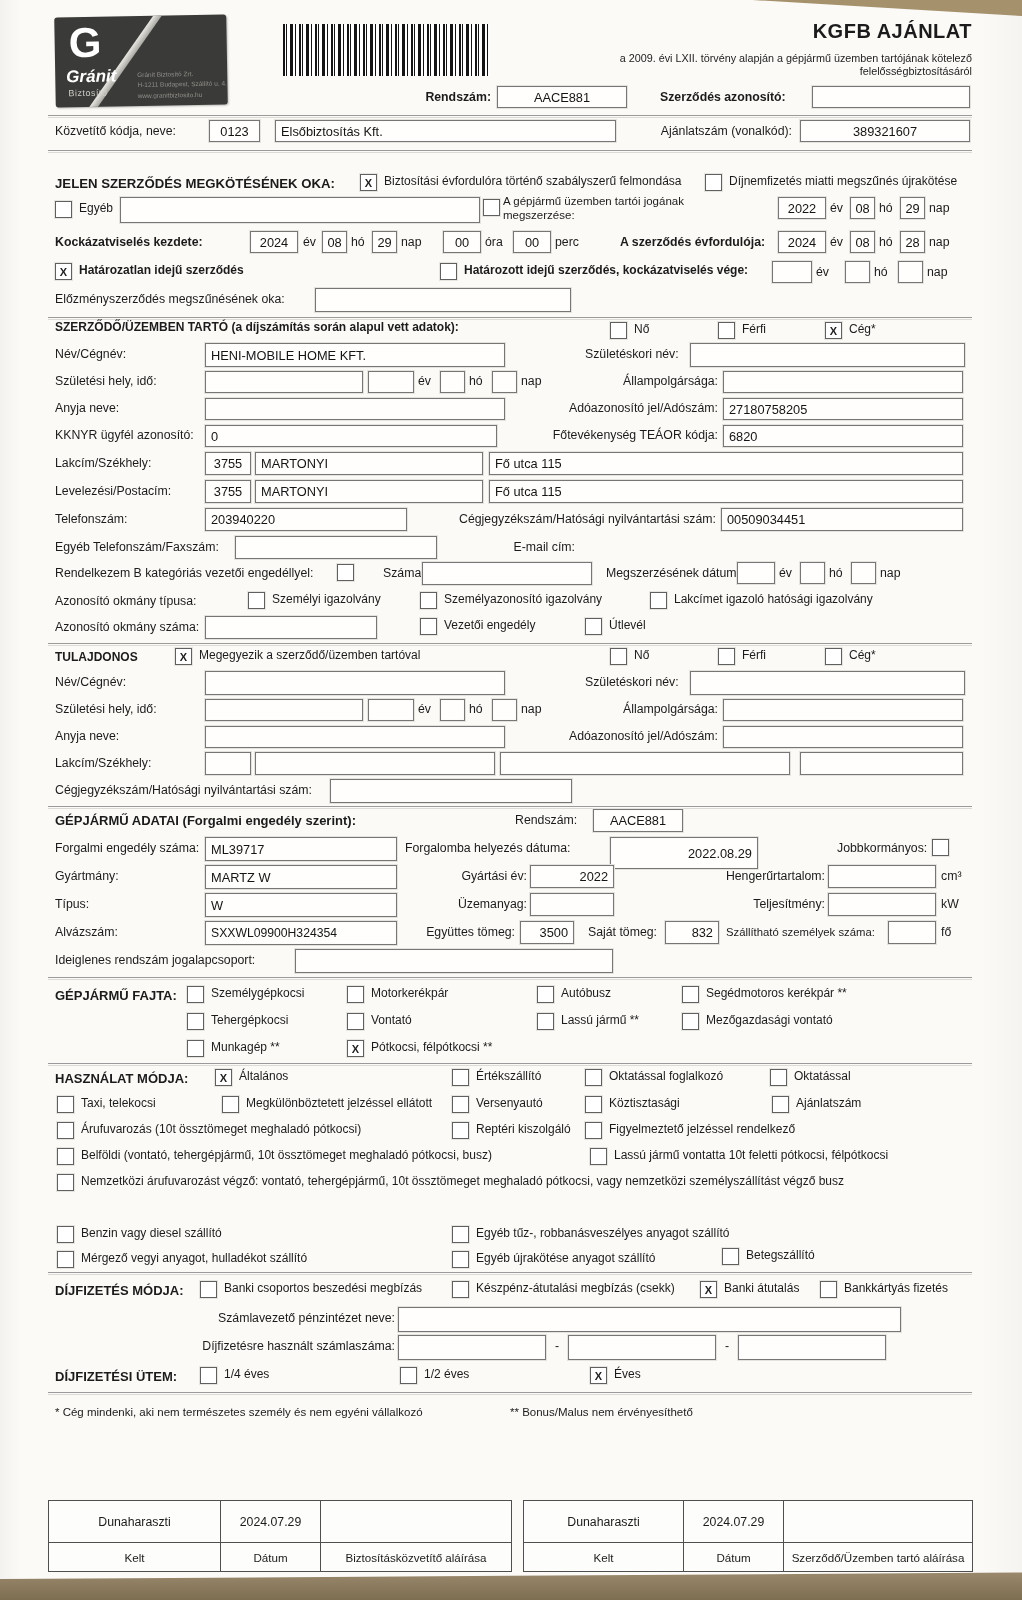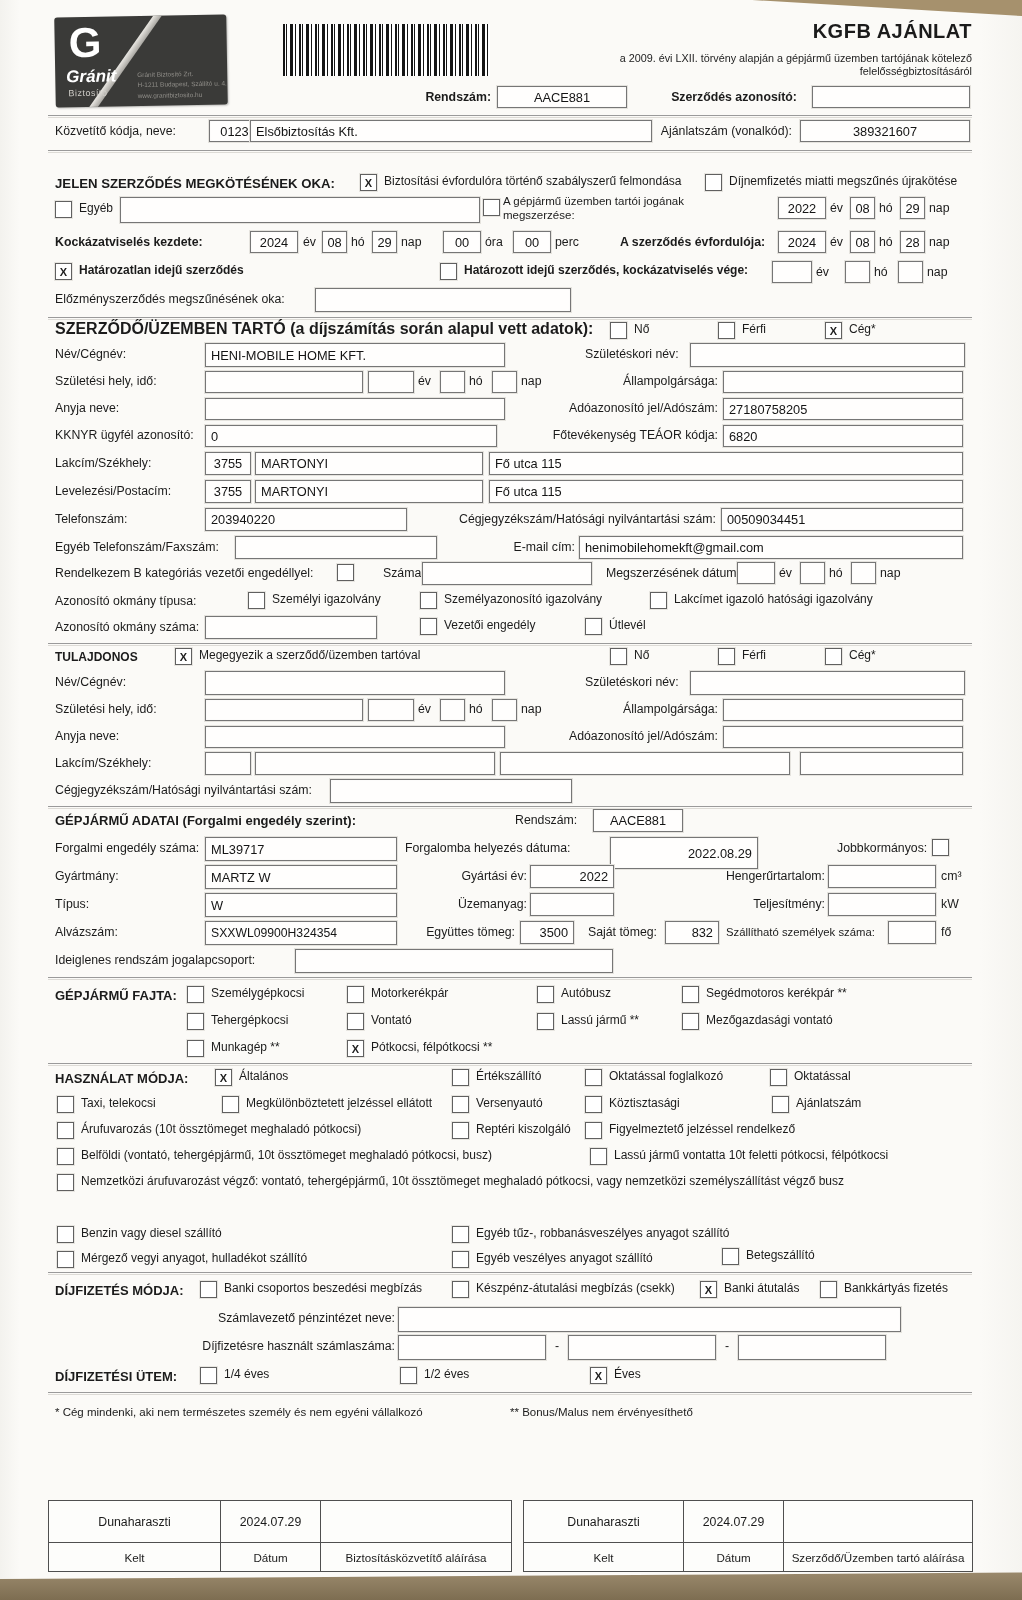--- a/index.html
+++ b/index.html
@@ -58,26 +58,26 @@
     </div>
   </div>
   <div class="barcode"></div>
   <div class="title">KGFB AJÁNLAT</div>
   <div class="subt">
     <div>a 2009. évi LXII. törvény alapján a gépjármű üzemben tartójának kötelező</div>
       <div>felelősségbiztosításáról</div>
   </div>
   <span class="lab bld" style="left:407px;top:90px;width:84px;text-align:right">Rendszám:</span>
   <div class="bx ctr" style="left:497px;top:86px;width:130px">AACE881</div>
-  <span class="lab bld" style="left:660px;top:90px;width:148px;text-align:center">Szerződés azonosító:</span>
+  <span class="lab bld" style="left:660px;top:90px;width:148px;text-align:left">Szerződés azonosító:</span>
   <div class="bx" style="left:812px;top:86px;width:158px"></div>
   <div class="ln" style="top:115px"></div>
   <span class="lab" style="left:55px;top:124px">Közvetítő kódja, neve:</span>
   <div class="bx ctr" style="left:209px;top:120px;width:51px">0123</div>
-  <div class="bx" style="left:250px;top:120px;width:402px">Elsőbiztosítás Kft.</div>
+  <div class="bx" style="left:275px;top:120px;width:341px">Elsőbiztosítás Kft.</div>
   <span class="lab" style="left:635px;top:124px;width:157px;text-align:right">Ajánlatszám (vonalkód):</span>
   <div class="bx ctr" style="left:800px;top:120px;width:170px">389321607</div>
   <div class="ln" style="top:150px"></div>
 
   <span class="lab bld" style="left:55px;top:176px;font-size:13.2px">JELEN SZERZŐDÉS MEGKÖTÉSÉNEK OKA:</span>
   <span class="ck sm" style="left:360px;top:174px">
       <span class="cb">X</span>
       <span>Biztosítási évfordulóra történő szabályszerű felmondása</span>
     </span>
   <span class="ck sm" style="left:705px;top:174px">
@@ -131,21 +131,21 @@
   <div class="bx ctr" style="left:772px;top:261px;width:40px"></div>
   <span class="lab" style="left:816px;top:265px">év</span>
   <div class="bx ctr" style="left:845px;top:261px;width:25px"></div>
   <span class="lab" style="left:874px;top:265px">hó</span>
   <div class="bx ctr" style="left:898px;top:261px;width:25px"></div>
   <span class="lab" style="left:927px;top:265px">nap</span>
   <span class="lab" style="left:55px;top:292px">Előzményszerződés megszűnésének oka:</span>
   <div class="bx" style="left:315px;top:288px;width:256px;height:24px"></div>
   <div class="ln" style="top:317px"></div>
 
-  <span class="lab bld" style="left:55px;top:320px;font-size:16px">SZERZŐDŐ/ÜZEMBEN TARTÓ (a díjszámítás során alapul vett adatok):</span>
+  <span class="lab bld" style="left:55px;top:320px;font-size:12px">SZERZŐDŐ/ÜZEMBEN TARTÓ (a díjszámítás során alapul vett adatok):</span>
   <span class="ck" style="left:610px;top:322px">
       <span class="cb"></span>
       <span>Nő</span>
     </span>
   <span class="ck" style="left:718px;top:322px">
       <span class="cb"></span>
       <span>Férfi</span>
     </span>
   <span class="ck" style="left:825px;top:322px">
       <span class="cb">X</span>
@@ -181,21 +181,20 @@
   <div class="bx ctr" style="left:205px;top:480px;width:46px;height:23px">3755</div>
   <div class="bx" style="left:255px;top:480px;width:228px;height:23px">MARTONYI</div>
   <div class="bx" style="left:489px;top:480px;width:474px;height:23px">Fő utca 115</div>
   <span class="lab" style="left:55px;top:512px">Telefonszám:</span>
   <div class="bx" style="left:205px;top:508px;width:202px;height:23px">203940220</div>
   <span class="lab" style="left:450px;top:512px;width:266px;text-align:right">Cégjegyzékszám/Hatósági nyilvántartási szám:</span>
   <div class="bx" style="left:721px;top:508px;width:242px;height:23px">00509034451</div>
   <span class="lab" style="left:55px;top:540px">Egyéb Telefonszám/Faxszám:</span>
   <div class="bx" style="left:235px;top:536px;width:202px;height:23px"></div>
   <span class="lab" style="left:495px;top:540px;width:80px;text-align:right">E-mail cím:</span>
-  <div class="bx" style="left:579px;top:536px;width:384px;height:23px">henimobilehomekft@gmail.com</div>
   <span class="lab" style="left:55px;top:566px">Rendelkezem B kategóriás vezetői engedéllyel:</span>
   <span class="ck" style="left:337px;top:564px">
       <span class="cb"></span>
     </span>
   <span class="lab" style="left:383px;top:566px">Száma:</span>
   <div class="bx" style="left:422px;top:562px;width:170px;height:23px"></div>
   <span class="lab" style="left:606px;top:566px">Megszerzésének dátuma:</span>
   <div class="bx" style="left:737px;top:562px;width:38px"></div>
   <span class="lab" style="left:779px;top:566px">év</span>
   <div class="bx" style="left:800px;top:562px;width:25px"></div>
@@ -420,21 +419,21 @@
   <span class="ck sm" style="left:452px;top:1226px">
       <span class="cb"></span>
       <span>Egyéb tűz-, robbanásveszélyes anyagot szállító</span>
     </span>
   <span class="ck sm" style="left:57px;top:1251px">
       <span class="cb"></span>
       <span>Mérgező vegyi anyagot, hulladékot szállító</span>
     </span>
   <span class="ck sm" style="left:452px;top:1251px">
       <span class="cb"></span>
-      <span>Egyéb veszélyes anyagot szállító</span>
+      <span>Egyéb újrakötése anyagot szállító</span>
     </span>
   <span class="ck sm" style="left:722px;top:1248px">
       <span class="cb"></span>
       <span>Betegszállító</span>
     </span>
   <div class="ln" style="top:1272px"></div>
 
   <span class="lab bld" style="left:55px;top:1283px;font-size:13px">DÍJFIZETÉS MÓDJA:</span>
   <span class="ck sm" style="left:200px;top:1281px">
       <span class="cb"></span>

